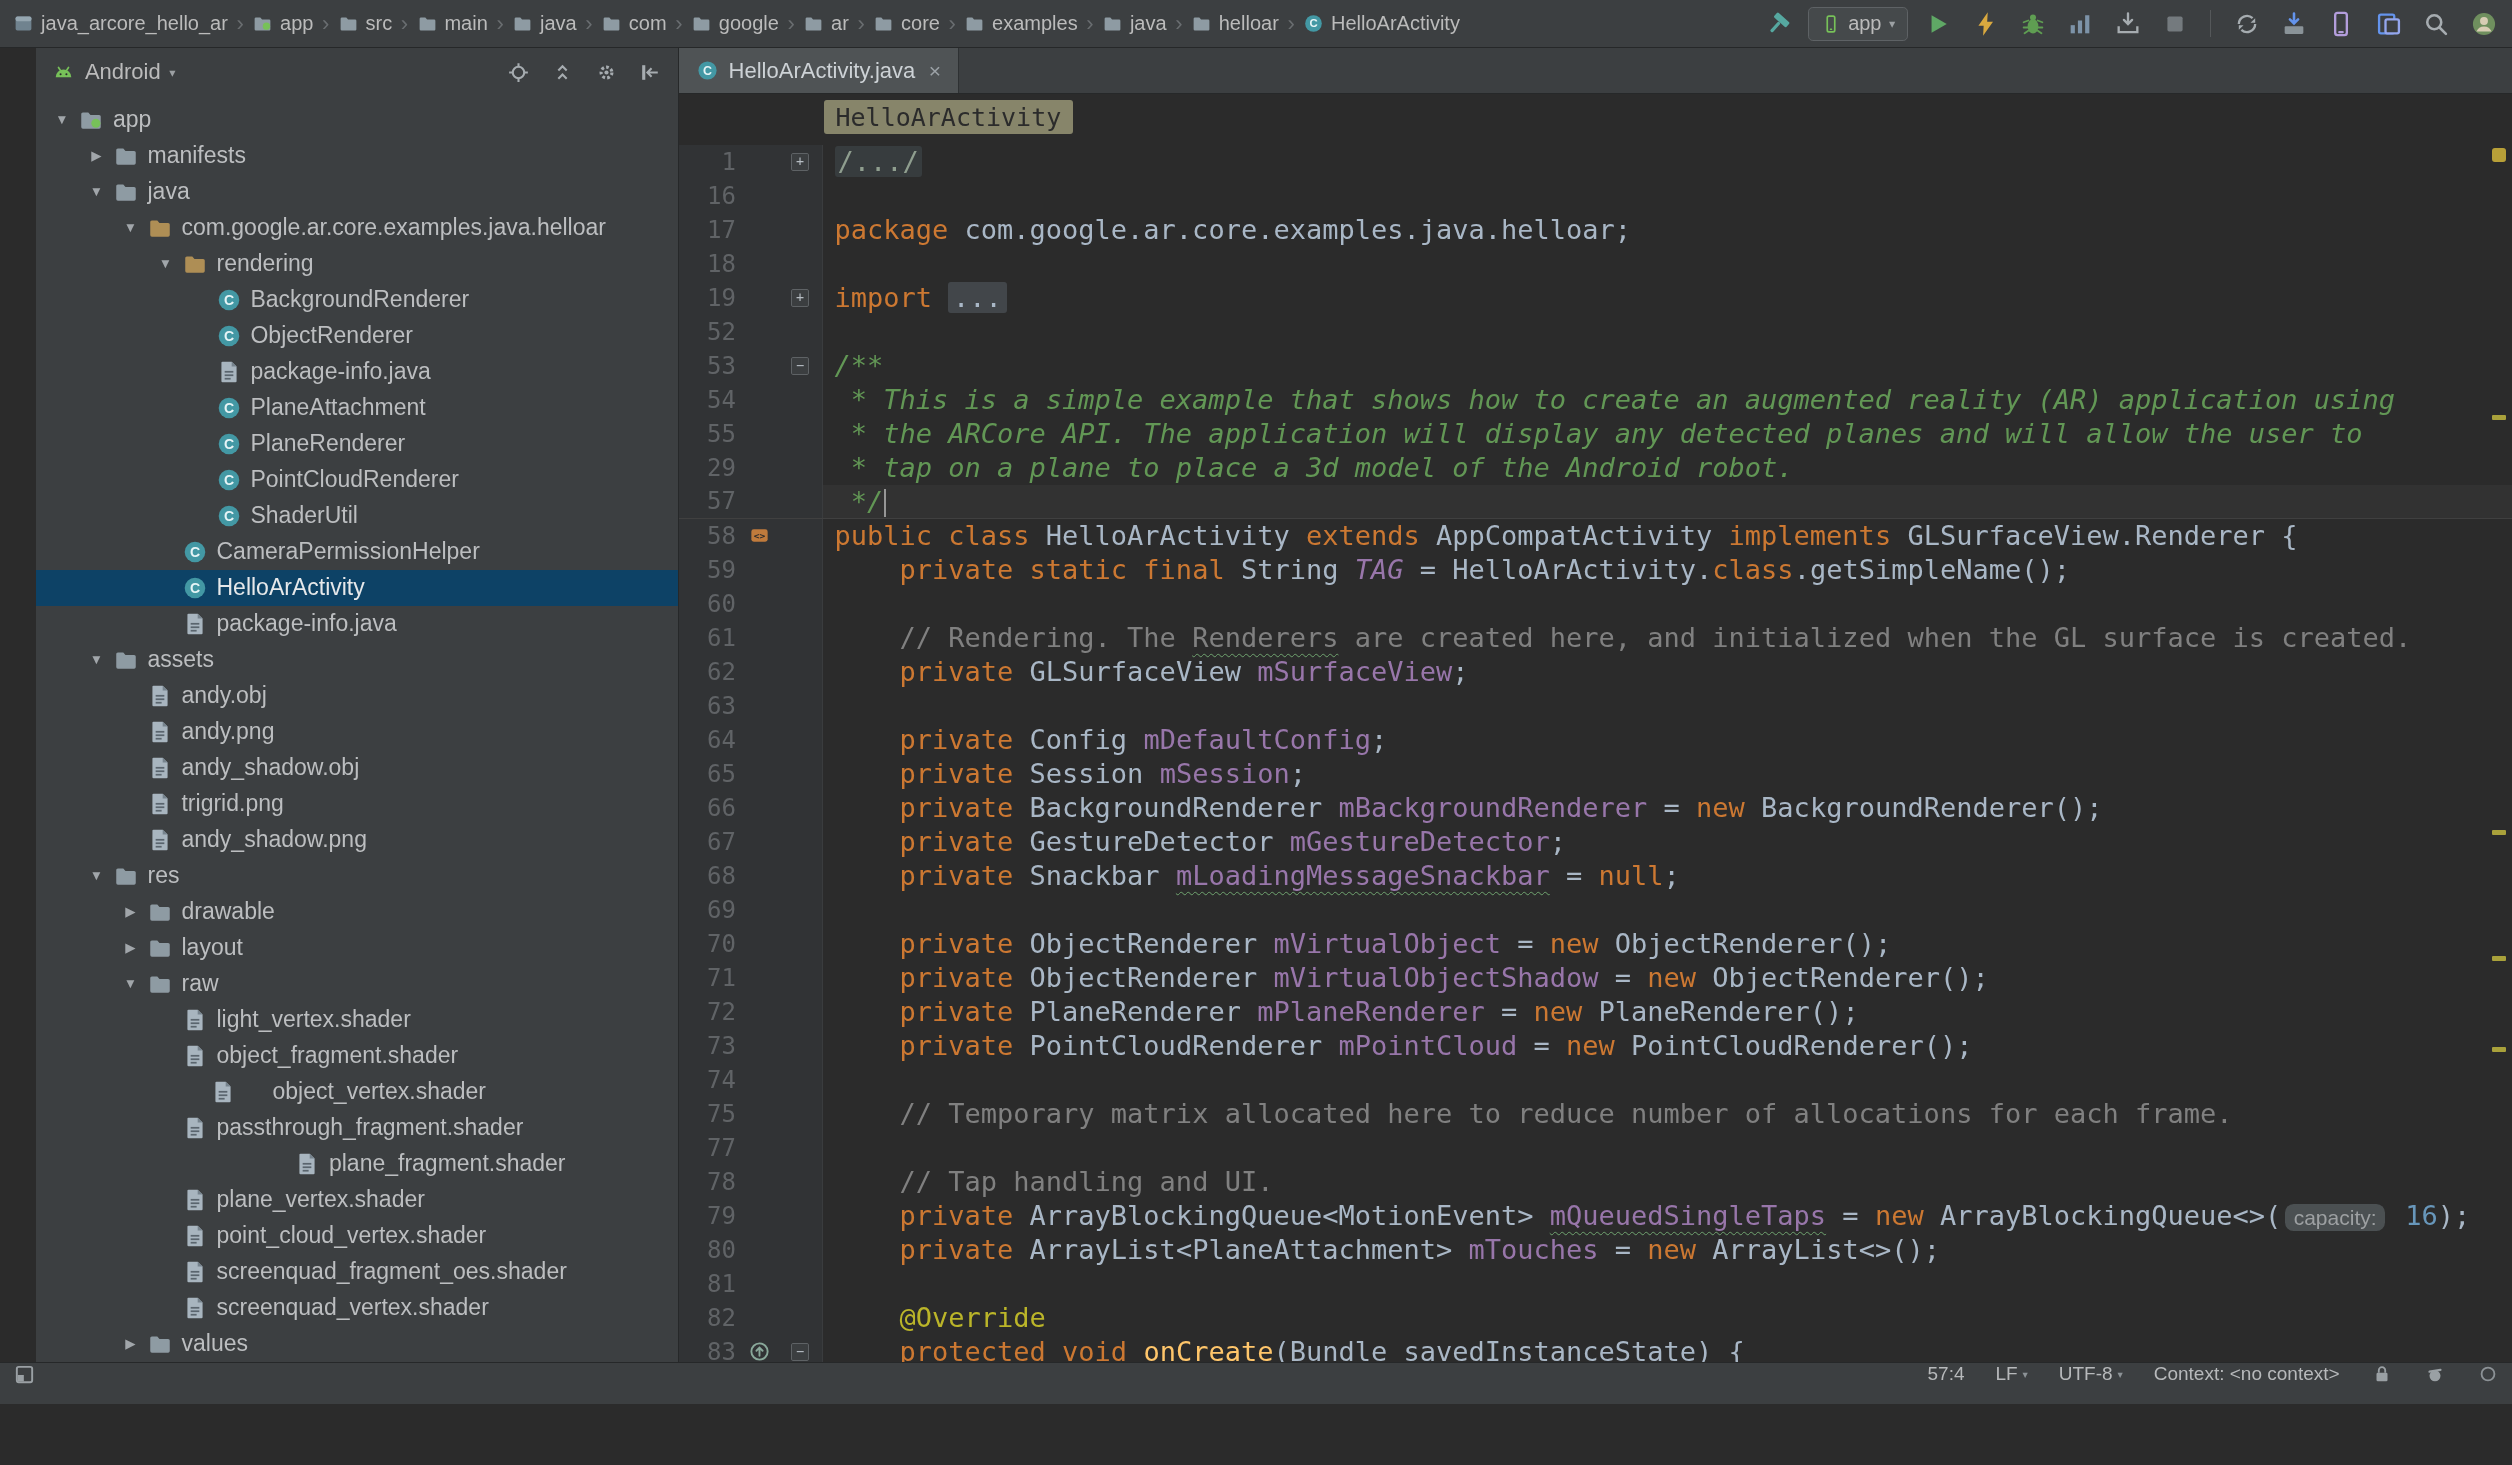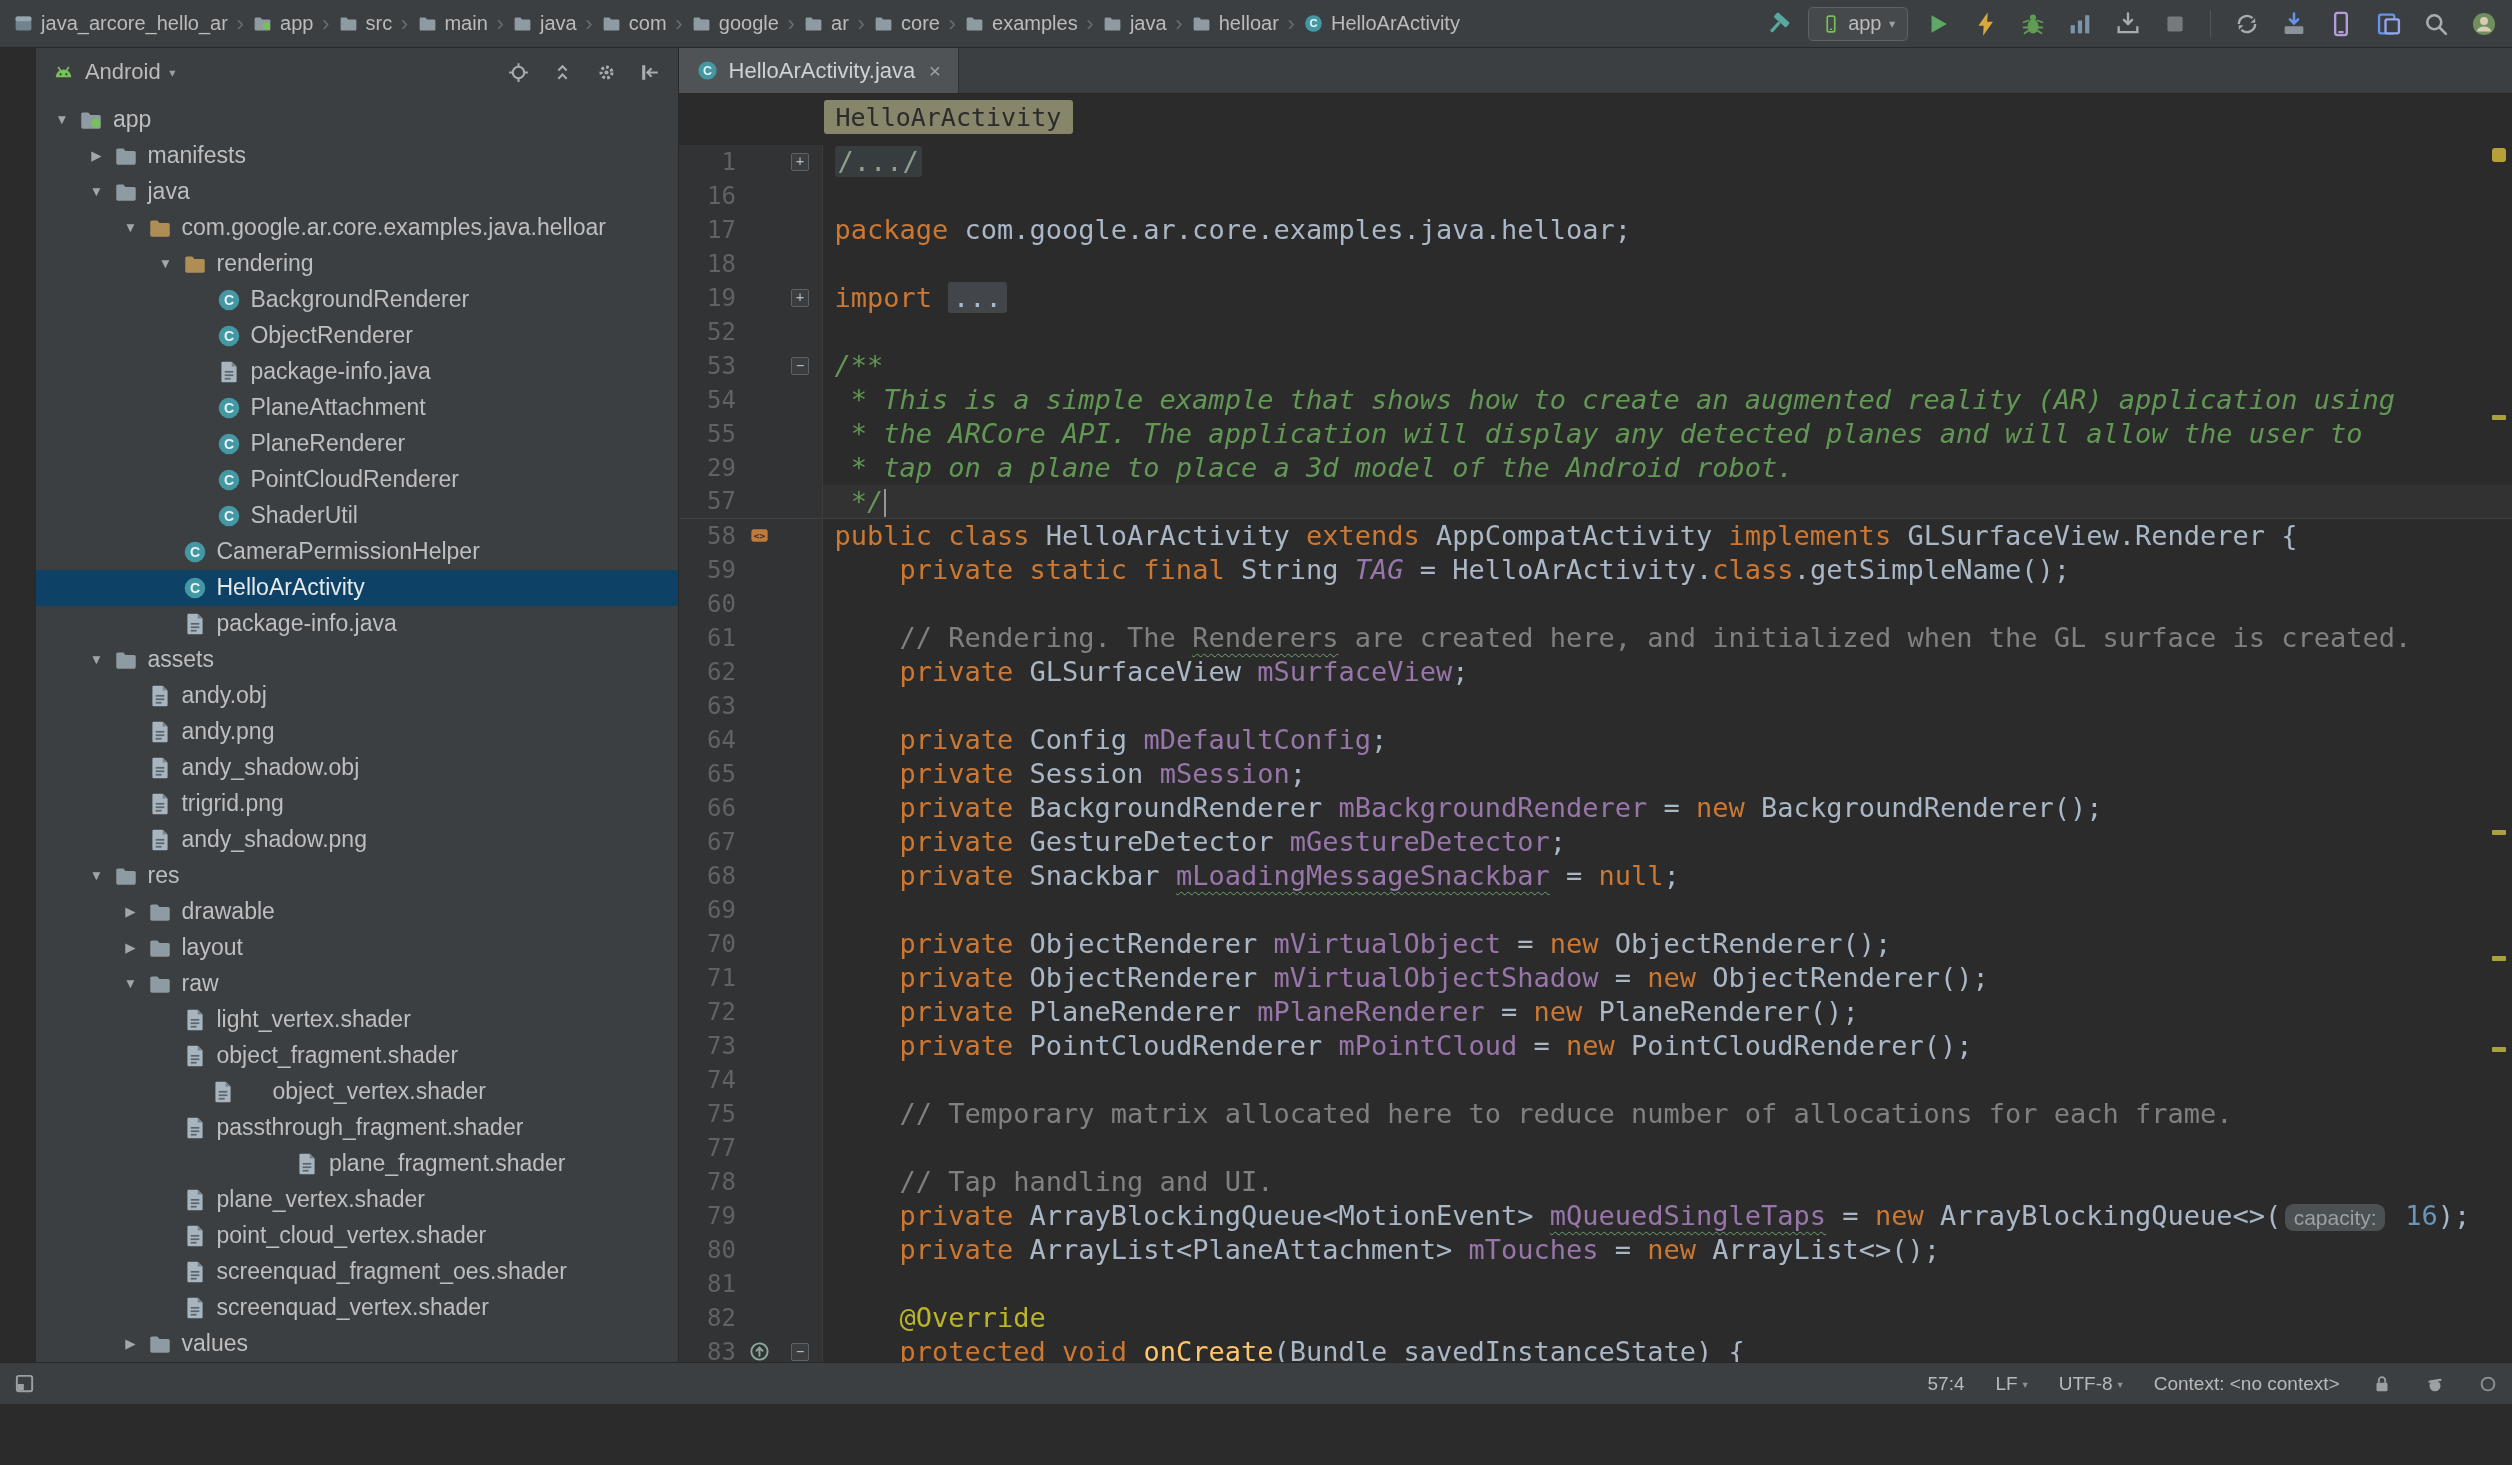--- a/index.html
+++ b/index.html
@@ -86,21 +86,21 @@
   .u-wavy { text-decoration:underline wavy #6FA36F 1px; text-underline-offset:5.7px; }
   .caret-bar { display:inline-block; width:1.9px; height:28px; background:#BBBB;
                vertical-align:middle; margin-left:1px; }
 
   .stripe { position:absolute; top:0; right:0; bottom:0; width:25px; }
   .stripe-indicator { position:absolute; top:7.6px; left:4.8px; width:14.3px; height:14.3px; border-radius:2.9px; cursor:pointer; }
   .stripe-mark { position:absolute; left:4.8px; width:14.3px; height:4.8px; border-radius:1px; cursor:pointer; }
 
   
   .status-bar { height:42px; flex:none; background:#3C3F41; border-top:1px solid #262829;
-                display:flex; align-items:center; padding:0 13.4px; font-size:19px; color:#B7B9BB; }
+                display:flex; align-items:flex-start; padding:0 13.4px; font-size:19px; color:#B7B9BB; }
   .sb-toolwin { width:23px; height:23px; cursor:pointer; }
   .sb-right { margin-left:auto; display:flex; align-items:center; gap:31px; }
   .sb-item { display:inline-flex; align-items:center; gap:4.8px; cursor:pointer; }
   .sb-caret { font-size:10.5px; color:#8C9296; }
   .sb-icon { width:22px; height:22px; cursor:pointer; }
 </style>
 </head>
 <body>
 
 <div class="app">

